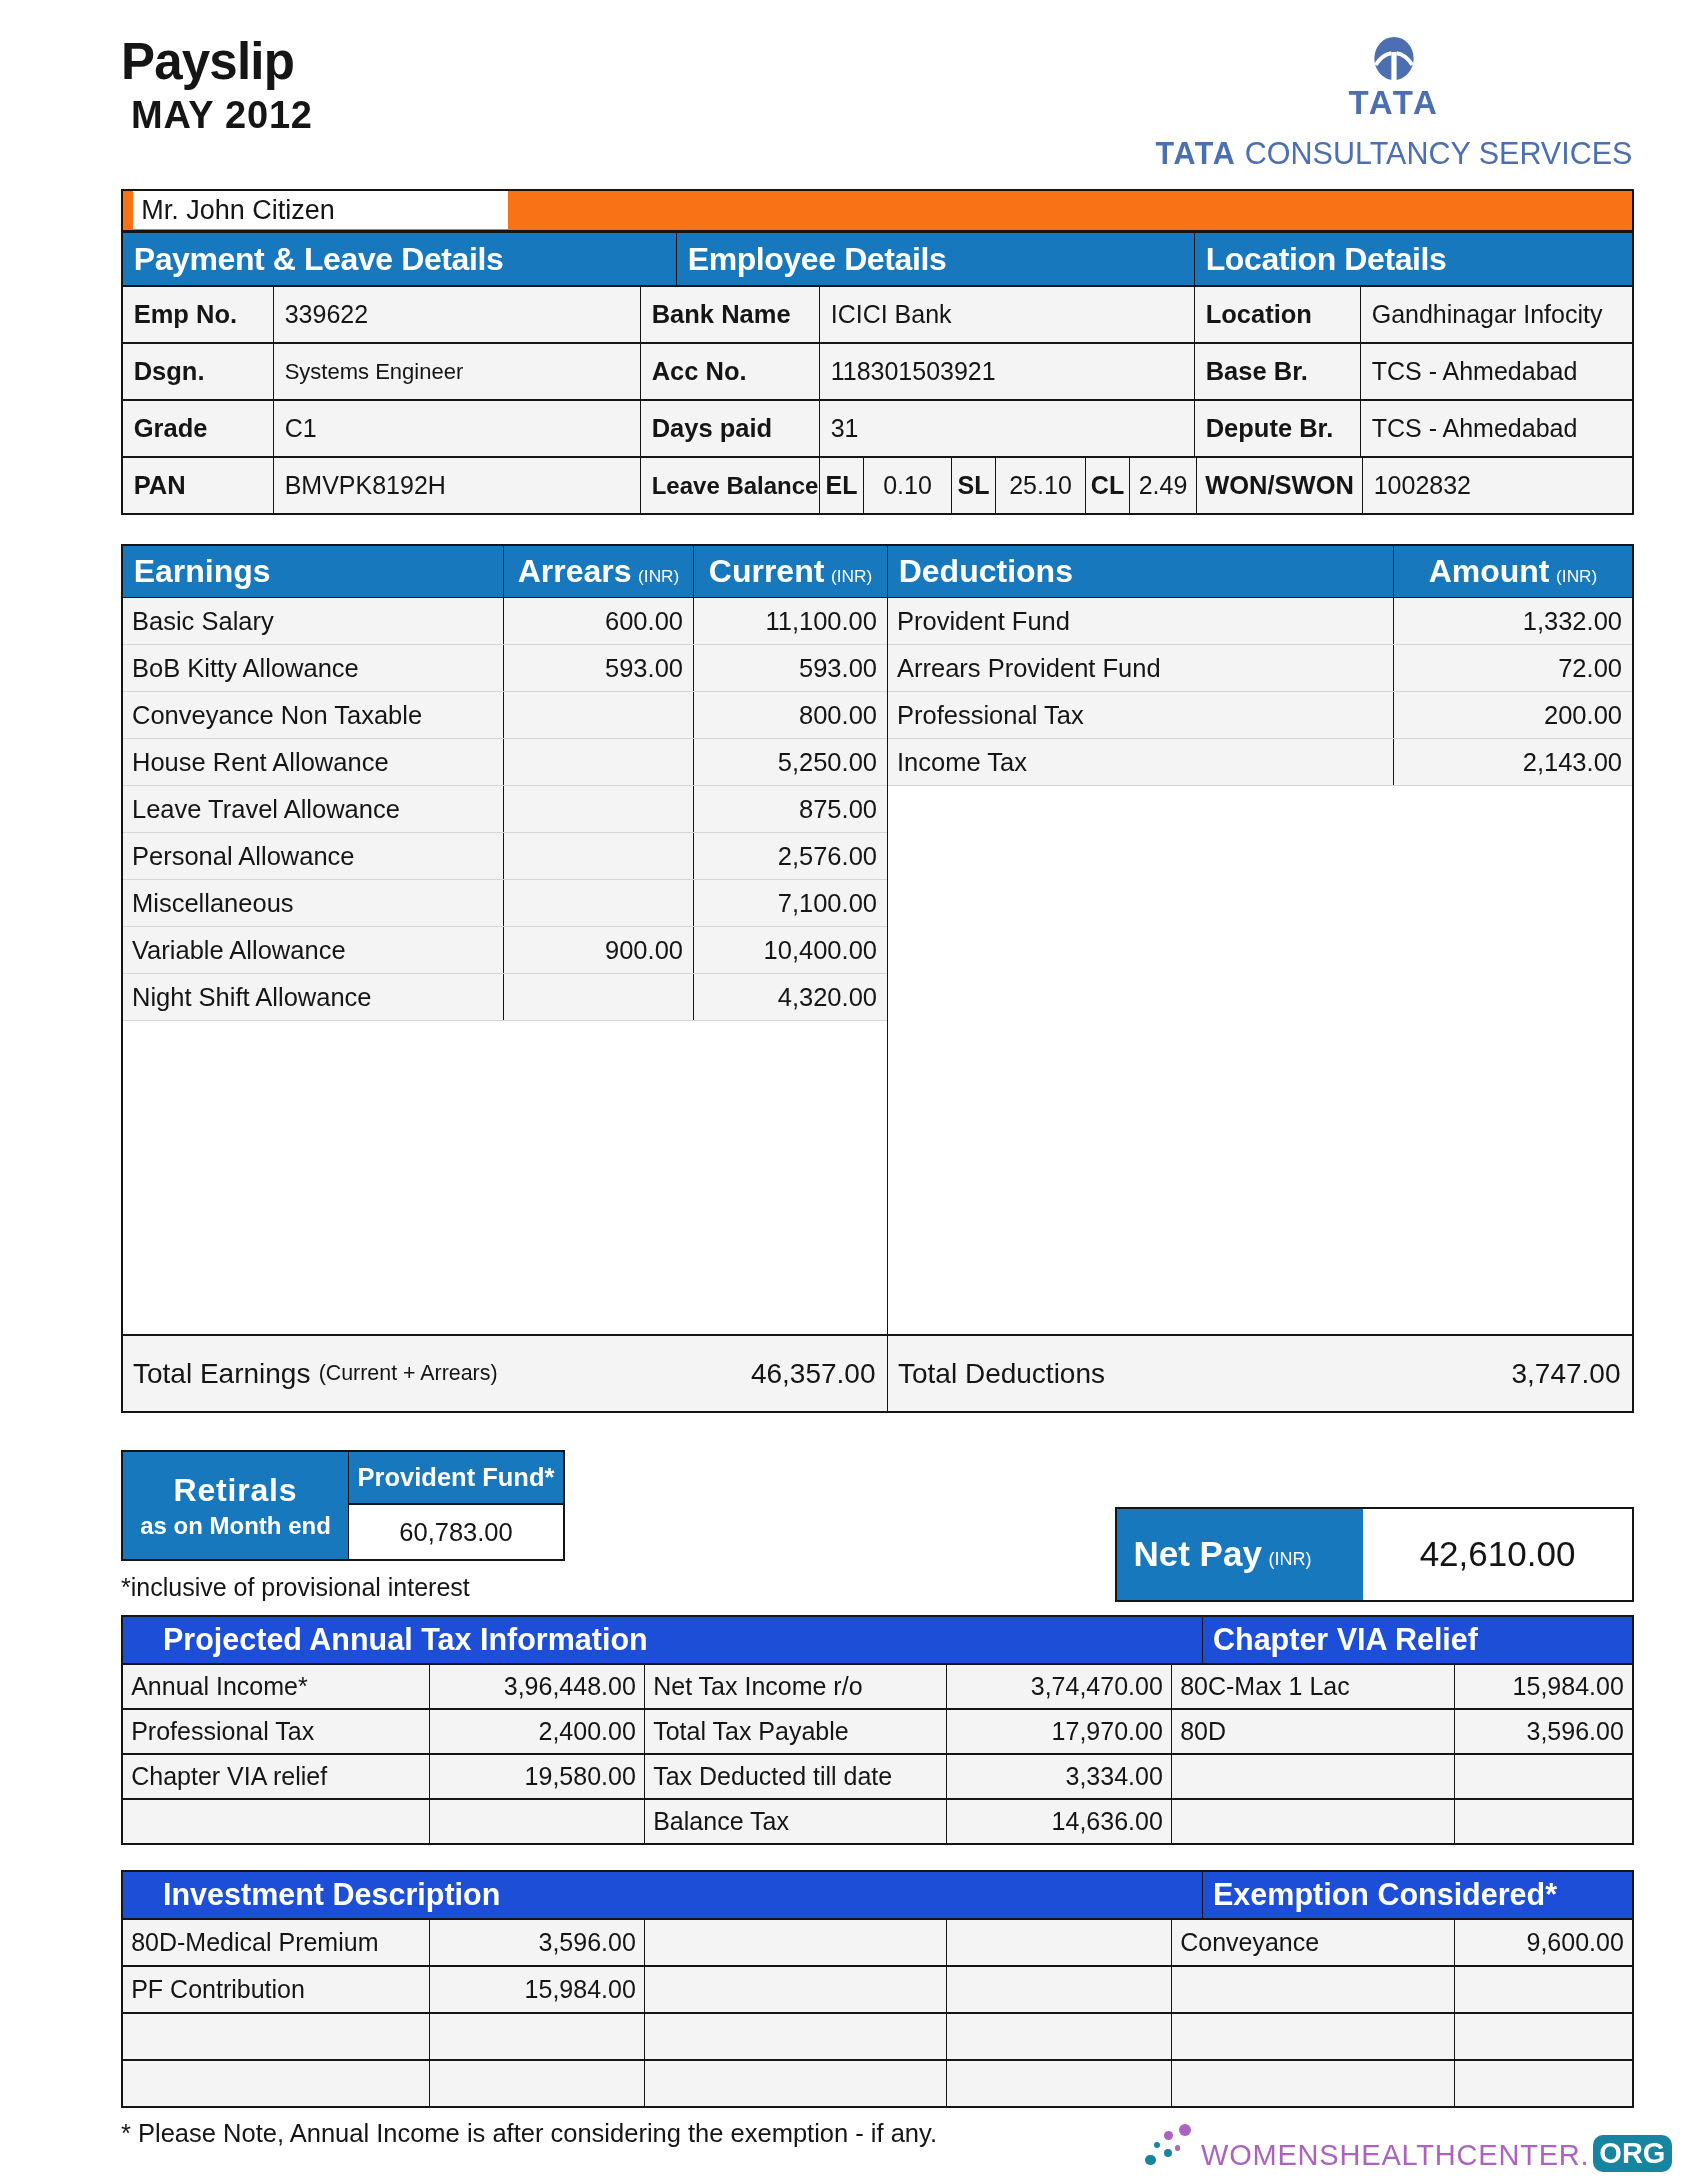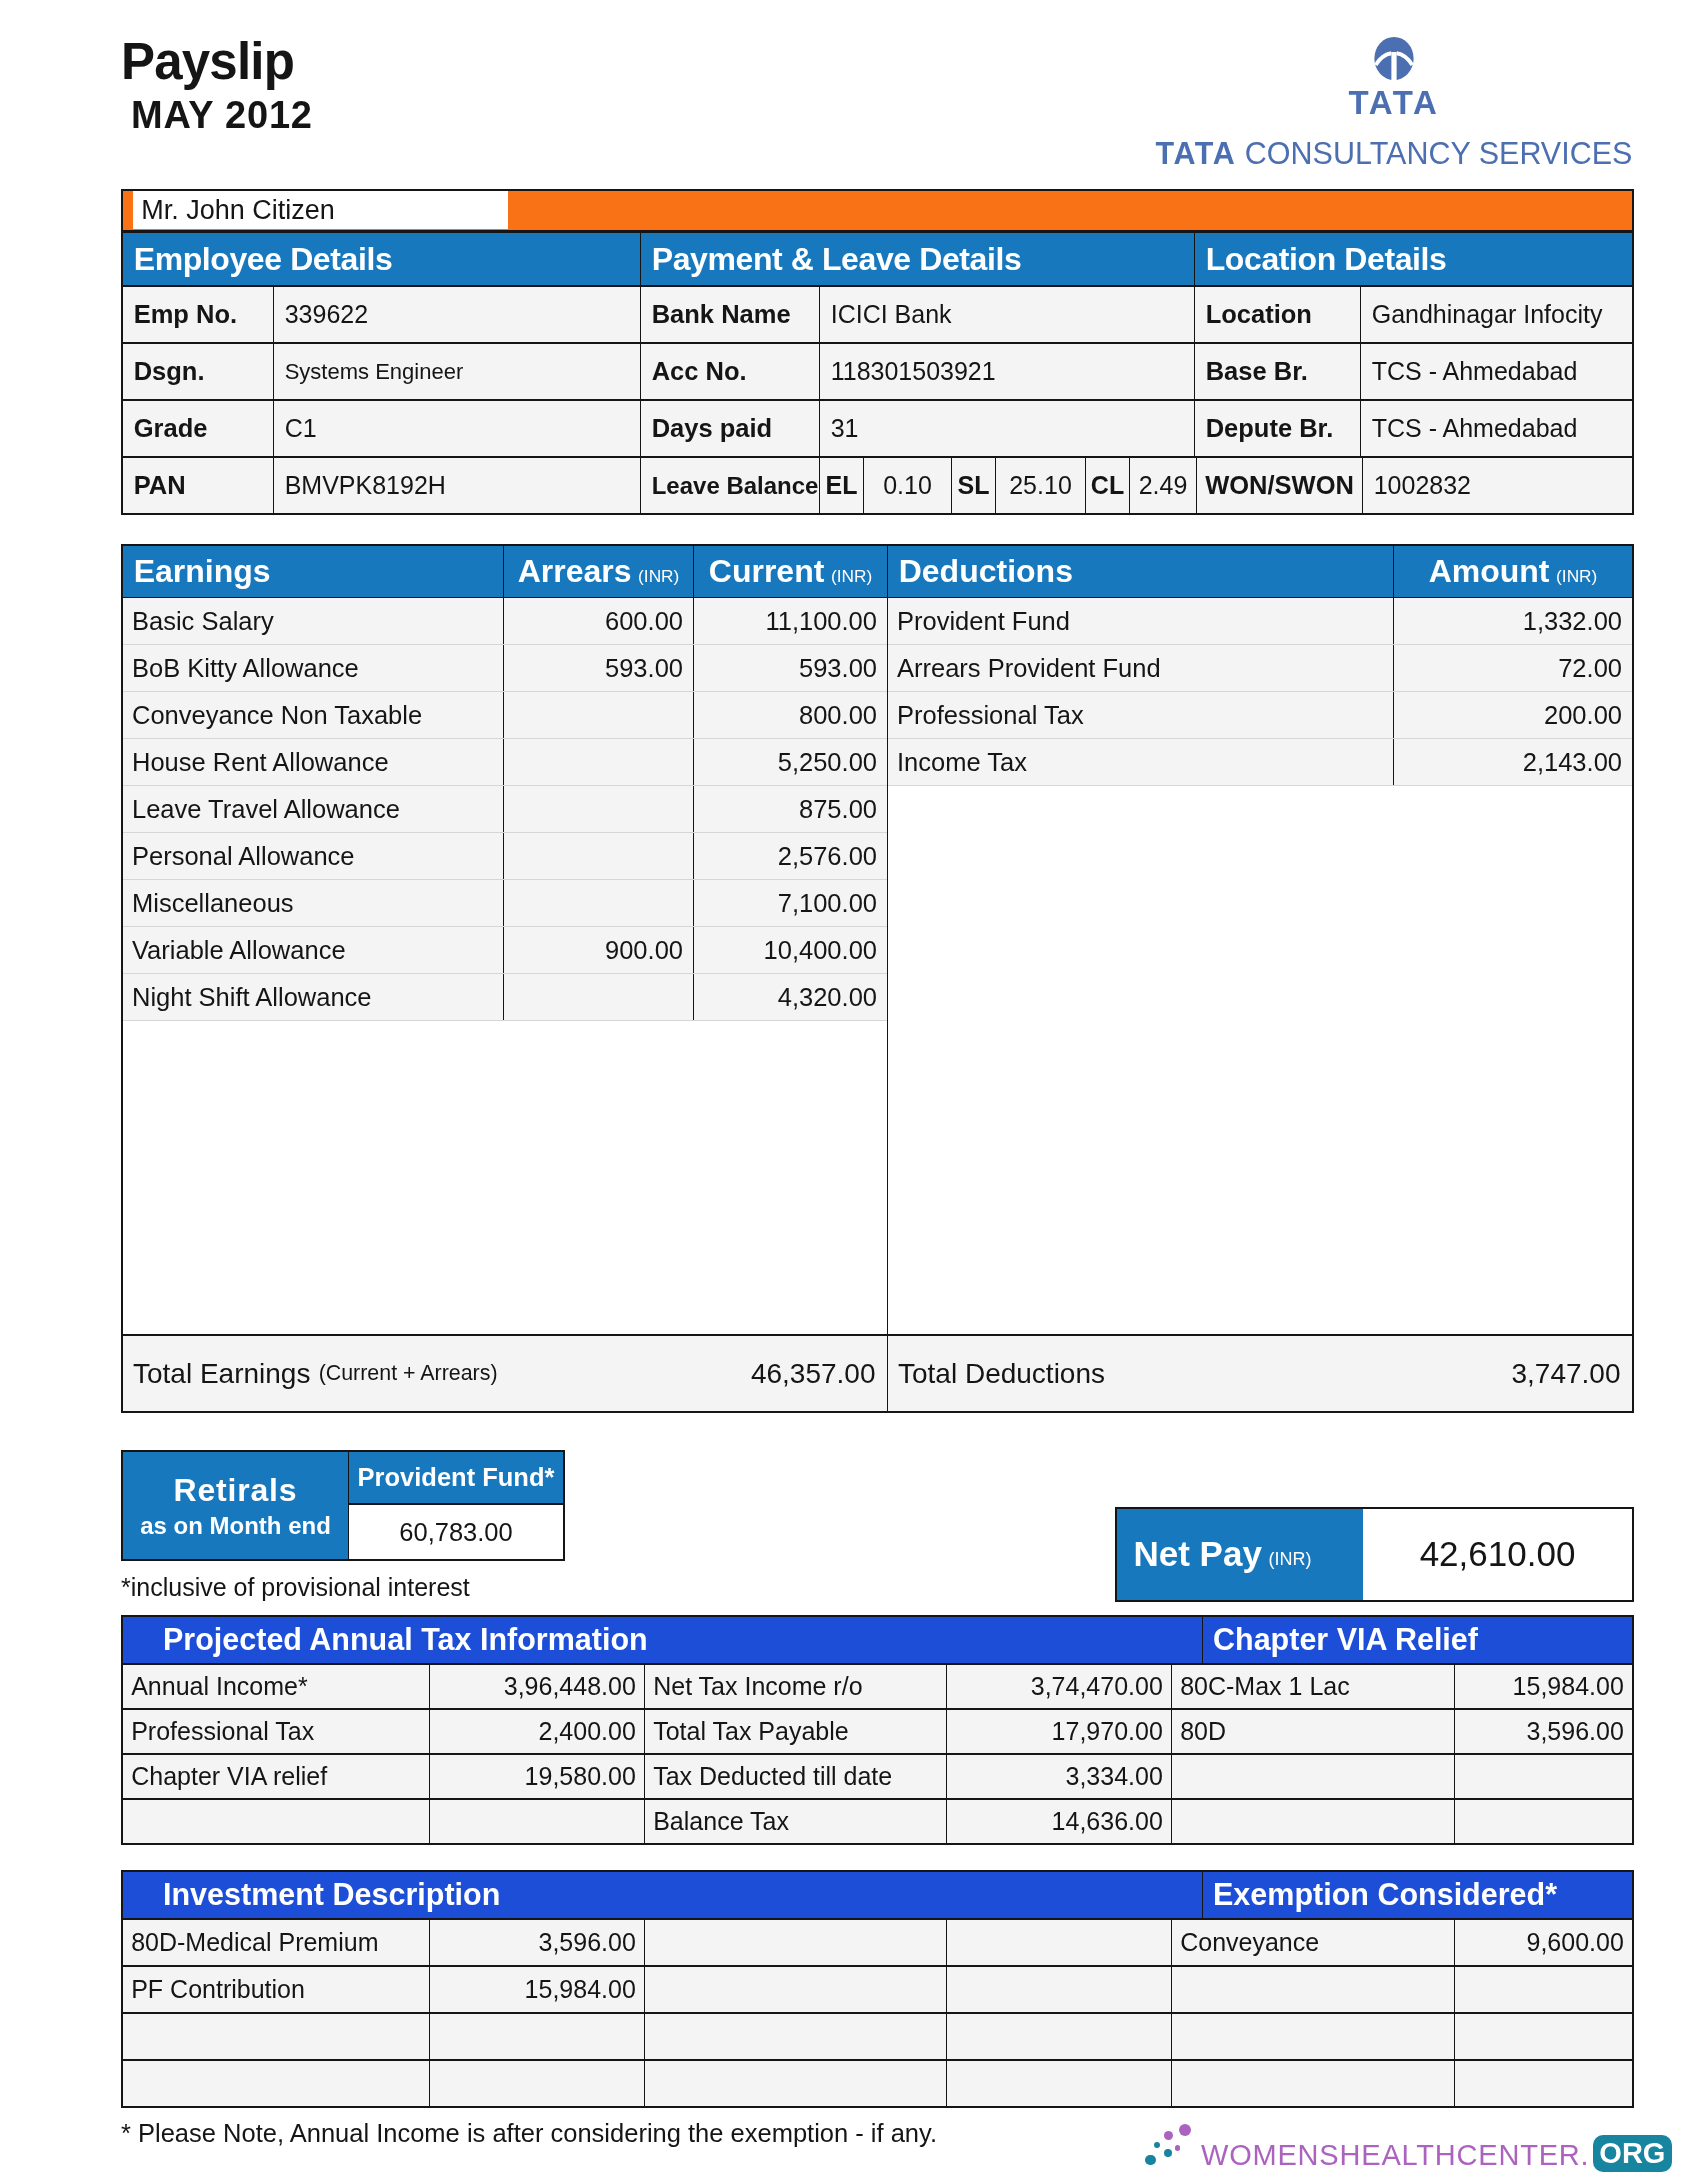--- a/index.html
+++ b/index.html
@@ -124,22 +124,22 @@
       <div class="tata-line"><b>TATA</b><span> CONSULTANCY SERVICES</span></div>
     </div>
   </div>
 
   <div class="name-row">
     <span>Mr. John Citizen</span>
   </div>
 
   <div class="dtable">
     <div class="dhead">
+      <div class="h b-r" style="width:554px">Payment &amp; Leave Details</div>
       <div class="h b-r" style="width:518px">Employee Details</div>
-      <div class="h b-r" style="width:554px">Payment &amp; Leave Details</div>
       <div class="h" style="flex:1">Location Details</div>
     </div>
     <div class="drow">
       <div class="dc lbl w-el b-r">Emp No.</div>
       <div class="dc w-ev b-r">339622</div>
       <div class="dc lbl w-pl b-r">Bank Name</div>
       <div class="dc w-pv b-r">ICICI Bank</div>
       <div class="dc lbl w-ll b-r">Location</div>
       <div class="dc w-lv">Gandhinagar Infocity</div>
     </div>

